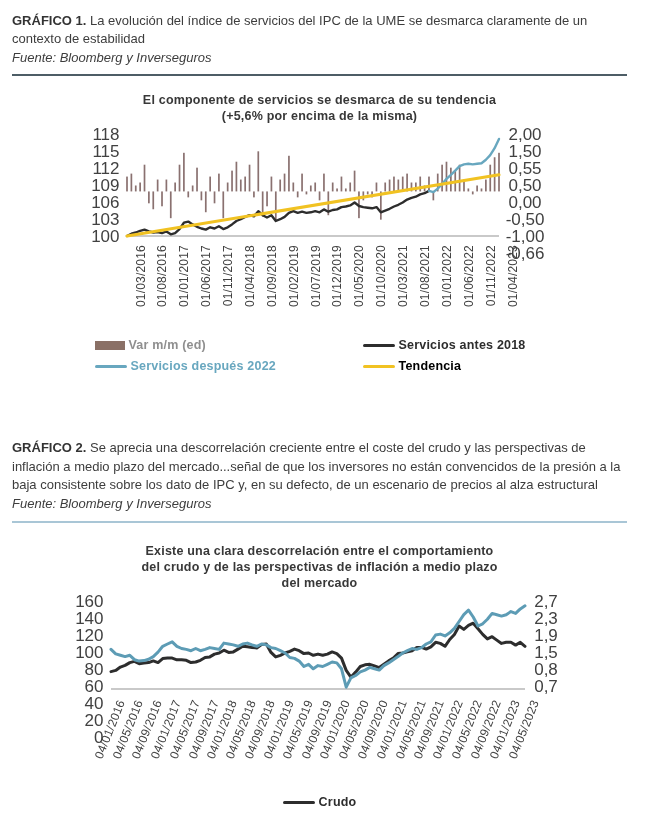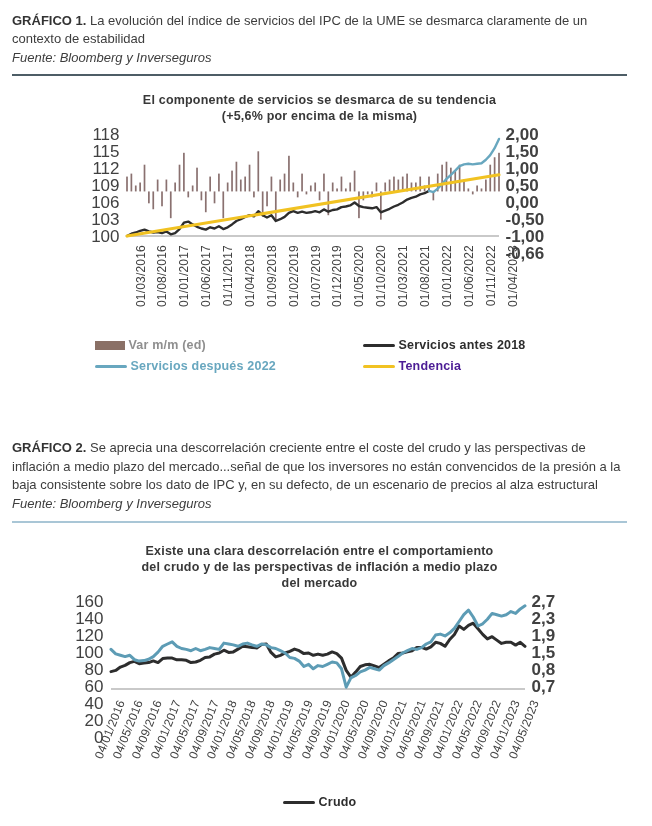--- a/index.html
+++ b/index.html
@@ -21,21 +21,21 @@
     color:#383838;letter-spacing:0.2px;
   }
   #chart1 .chart-title{margin:16px auto 8px auto;max-width:360px;}
   #chart2 .chart-title{margin:20px auto 8px auto;max-width:368px;}
   .chart-grid{display:grid;margin:0 auto;width:max-content;}
   .ycol{
     grid-row:1;display:flex;flex-direction:column;justify-content:space-between;
     font-size:17px;color:#414141;font-weight:400;
   }
   .yleft{grid-column:1;align-items:flex-end;padding-right:7px;}
-  .yright{grid-column:3;align-items:flex-start;padding-left:7px;font-weight:bold;}
+  .yright{grid-column:3;align-items:center;padding-left:7px;}
   .ytick{display:block;line-height:1;}
   .plot{grid-column:2;grid-row:1;line-height:0;}
   .xlabels{grid-column:2;grid-row:2;position:relative;}
   .xtick{
     position:absolute;top:3px;white-space:nowrap;transform-origin:100% 0;
     font-size:12px;color:#414141;letter-spacing:0.2px;
   }
   .legend{grid-row:3;grid-column:1 / -1;}
   .legend-grid{display:grid;grid-template-columns:238px 222px;row-gap:7px;margin:12px auto 0 auto;width:460px;}
   .legend-grid .leg-item:nth-child(even){padding-left:30px;}
@@ -158,21 +158,21 @@
             <rect x="362.40" y="32.69" width="1.7" height="26.74" fill="#8a7170"></rect>
             <rect x="366.77" y="25.26" width="1.7" height="34.17" fill="#8a7170"></rect>
             <rect x="371.15" y="20.80" width="1.7" height="38.63" fill="#8a7170"></rect>
             <polyline points="0.0,104.0 4.4,101.7 8.8,100.5 13.1,98.8 17.5,97.6 21.9,99.4 26.3,100.5 30.6,100.0 35.0,101.1 39.4,99.4 43.8,102.3 48.1,101.1 52.5,97.1 56.9,90.7 61.3,89.6 65.6,92.4 70.0,94.8 74.4,96.5 78.8,97.6 83.2,95.3 87.5,96.5 91.9,94.2 96.3,97.1 100.7,95.3 105.0,92.4 109.4,89.0 113.8,87.2 118.2,84.9 122.5,83.2 126.9,84.4 131.3,79.2 135.7,83.2 140.0,85.5 144.4,83.2 148.8,89.0 153.2,87.2 157.6,84.9 161.9,80.9 166.3,79.2 170.7,80.9 175.1,79.7 179.4,80.9 183.8,80.3 188.2,79.2 192.6,80.3 196.9,77.4 201.3,79.7 205.7,78.0 210.1,77.4 214.4,75.1 218.8,74.5 223.2,73.4 227.6,70.5 232.0,74.0 236.3,75.1 240.7,75.7 245.1,76.3 249.5,75.1 253.8,80.3 258.2,78.6 262.6,76.8 267.0,74.5 271.3,72.8 275.7,70.5 280.1,67.6 284.5,65.9 288.8,64.7 293.2,62.4 297.6,61.2 302.0,58.9" fill="none" stroke="#2d2d2d" stroke-width="2.4" stroke-linejoin="round" stroke-linecap="round"></polyline>
             <polyline points="302.0,58.9 306.4,60.1 310.7,56.6 315.1,52.0 319.5,46.8 323.9,42.8 328.2,38.7 332.6,34.1 337.0,32.4 341.4,31.8 345.7,32.4 350.1,31.8 354.5,31.2 358.9,27.7 363.2,23.1 367.6,16.2 372.0,6.9" fill="none" stroke="#68a7bf" stroke-width="2.4" stroke-linejoin="round" stroke-linecap="round"></polyline>
             <polyline points="0.0,104.0 372.0,42.8" fill="none" stroke="#f1c222" stroke-width="3" stroke-linejoin="round" stroke-linecap="round"></polyline>
           </svg></div>
       <div class="ycol yright" style="height: 116px; margin-top: -6px;">
           <span class="ytick">2,00</span>
           <span class="ytick">1,50</span>
-          <span class="ytick">1,00</span>
+          <span class="ytick">0,55</span>
           <span class="ytick">0,50</span>
           <span class="ytick">0,00</span>
           <span class="ytick">-0,50</span>
           <span class="ytick">-1,00</span>
           <span class="ytick">-0,66</span>
         </div>
       <div class="xlabels" style="height: 84px;">
           <span class="xtick" style="left: 7px; transform: translateX(-100%) rotate(-90deg);">01/03/2016</span>
           <span class="xtick" style="left: 28.9px; transform: translateX(-100%) rotate(-90deg);">01/08/2016</span>
           <span class="xtick" style="left: 50.8px; transform: translateX(-100%) rotate(-90deg);">01/01/2017</span>
@@ -200,21 +200,21 @@
           <div class="leg-item">
             <span class="sw-line" style="background: rgb(45, 45, 45);"></span>
             <span class="leg-label" style="color: rgb(45, 45, 45);">Servicios antes 2018</span>
           </div>
           <div class="leg-item">
             <span class="sw-line" style="background: rgb(104, 167, 191);"></span>
             <span class="leg-label" style="color: rgb(104, 167, 191);">Servicios después 2022</span>
           </div>
           <div class="leg-item">
             <span class="sw-line" style="background: rgb(241, 194, 34);"></span>
-            <span class="leg-label" style="color: #4c1d95;">Tendencia</span>
+            <span class="leg-label" style="color: #000000;">Tendencia</span>
           </div>
         </div>
     </div>
   </figure>
 
   <section class="caption" id="caption2">
     <p><strong>GRÁFICO 2.</strong>
       <span>Se aprecia una descorrelación creciente entre el coste del crudo y las perspectivas de inflación a medio plazo del mercado...señal de que los inversores no están convencidos de la presión a la baja consistente sobre los dato de IPC y, en su defecto, de un escenario de precios al alza estructural</span></p>
     <p class="fuente">Fuente: Bloomberg y Inverseguros</p>
   </section>

